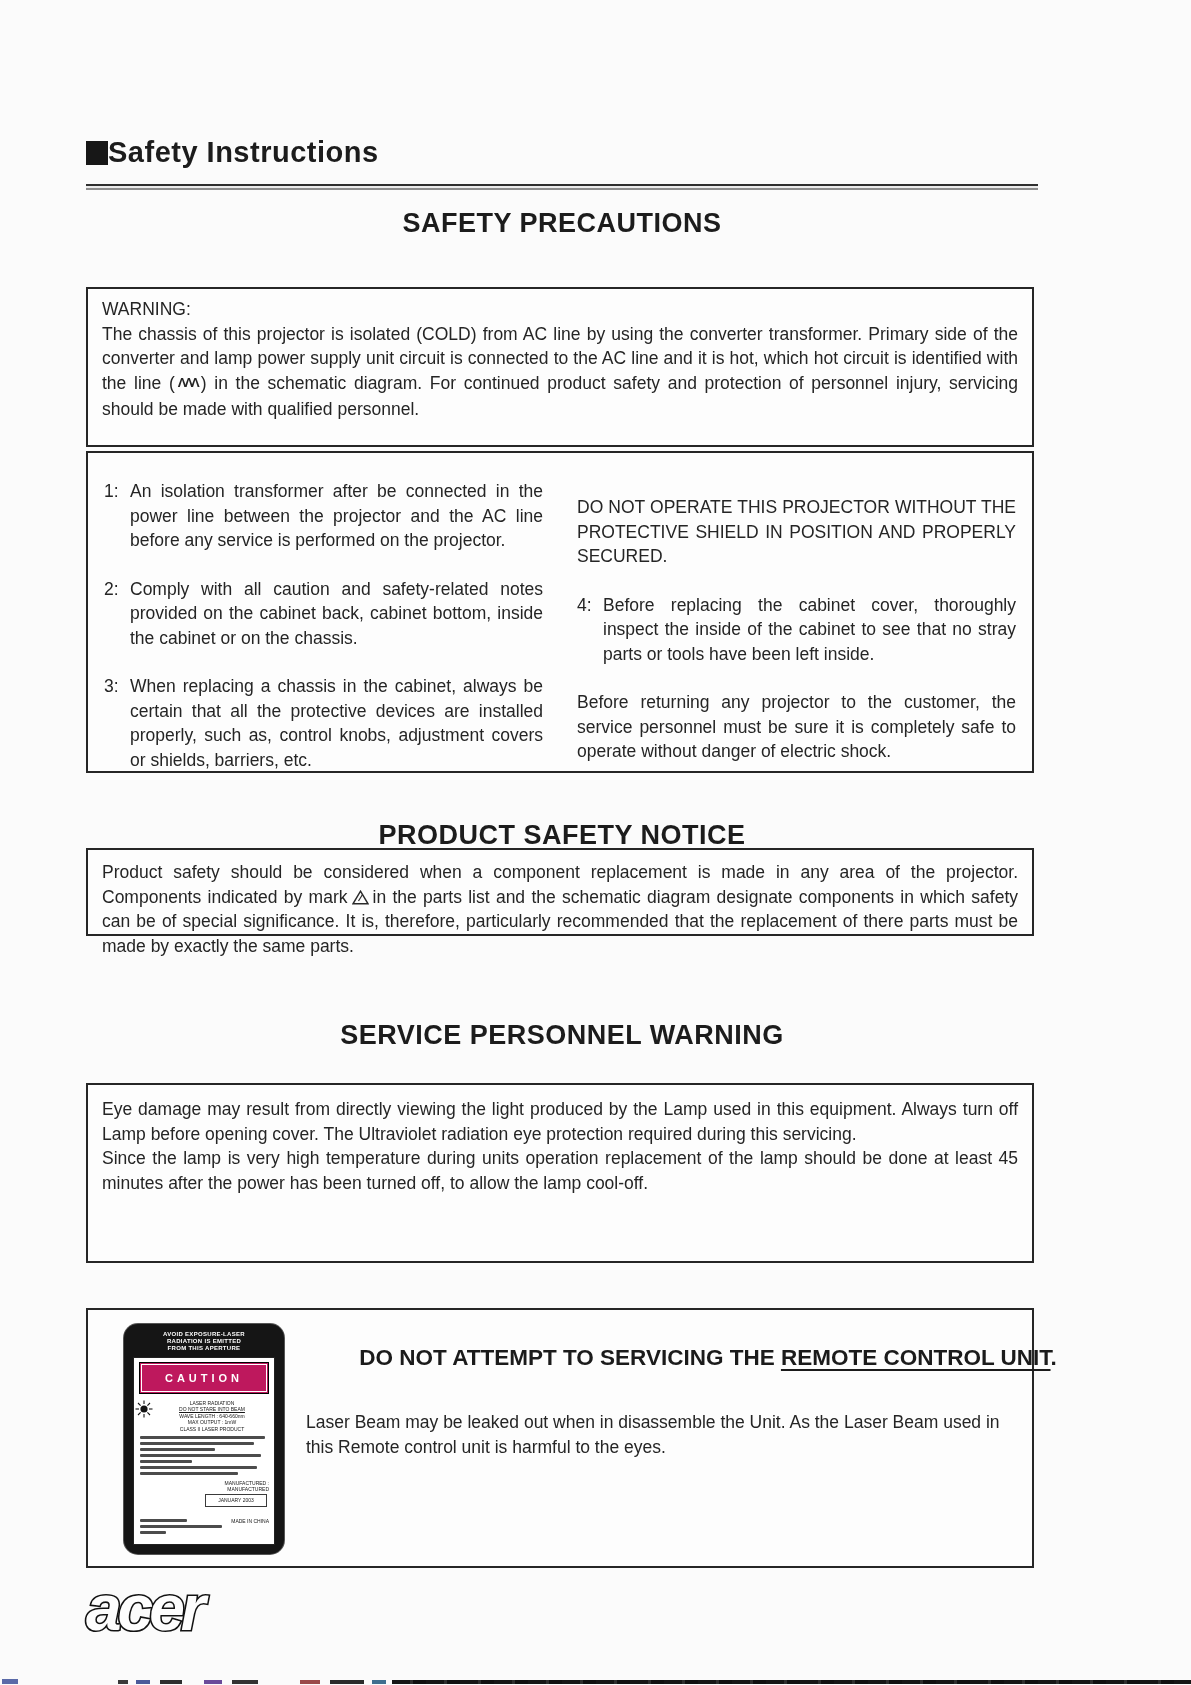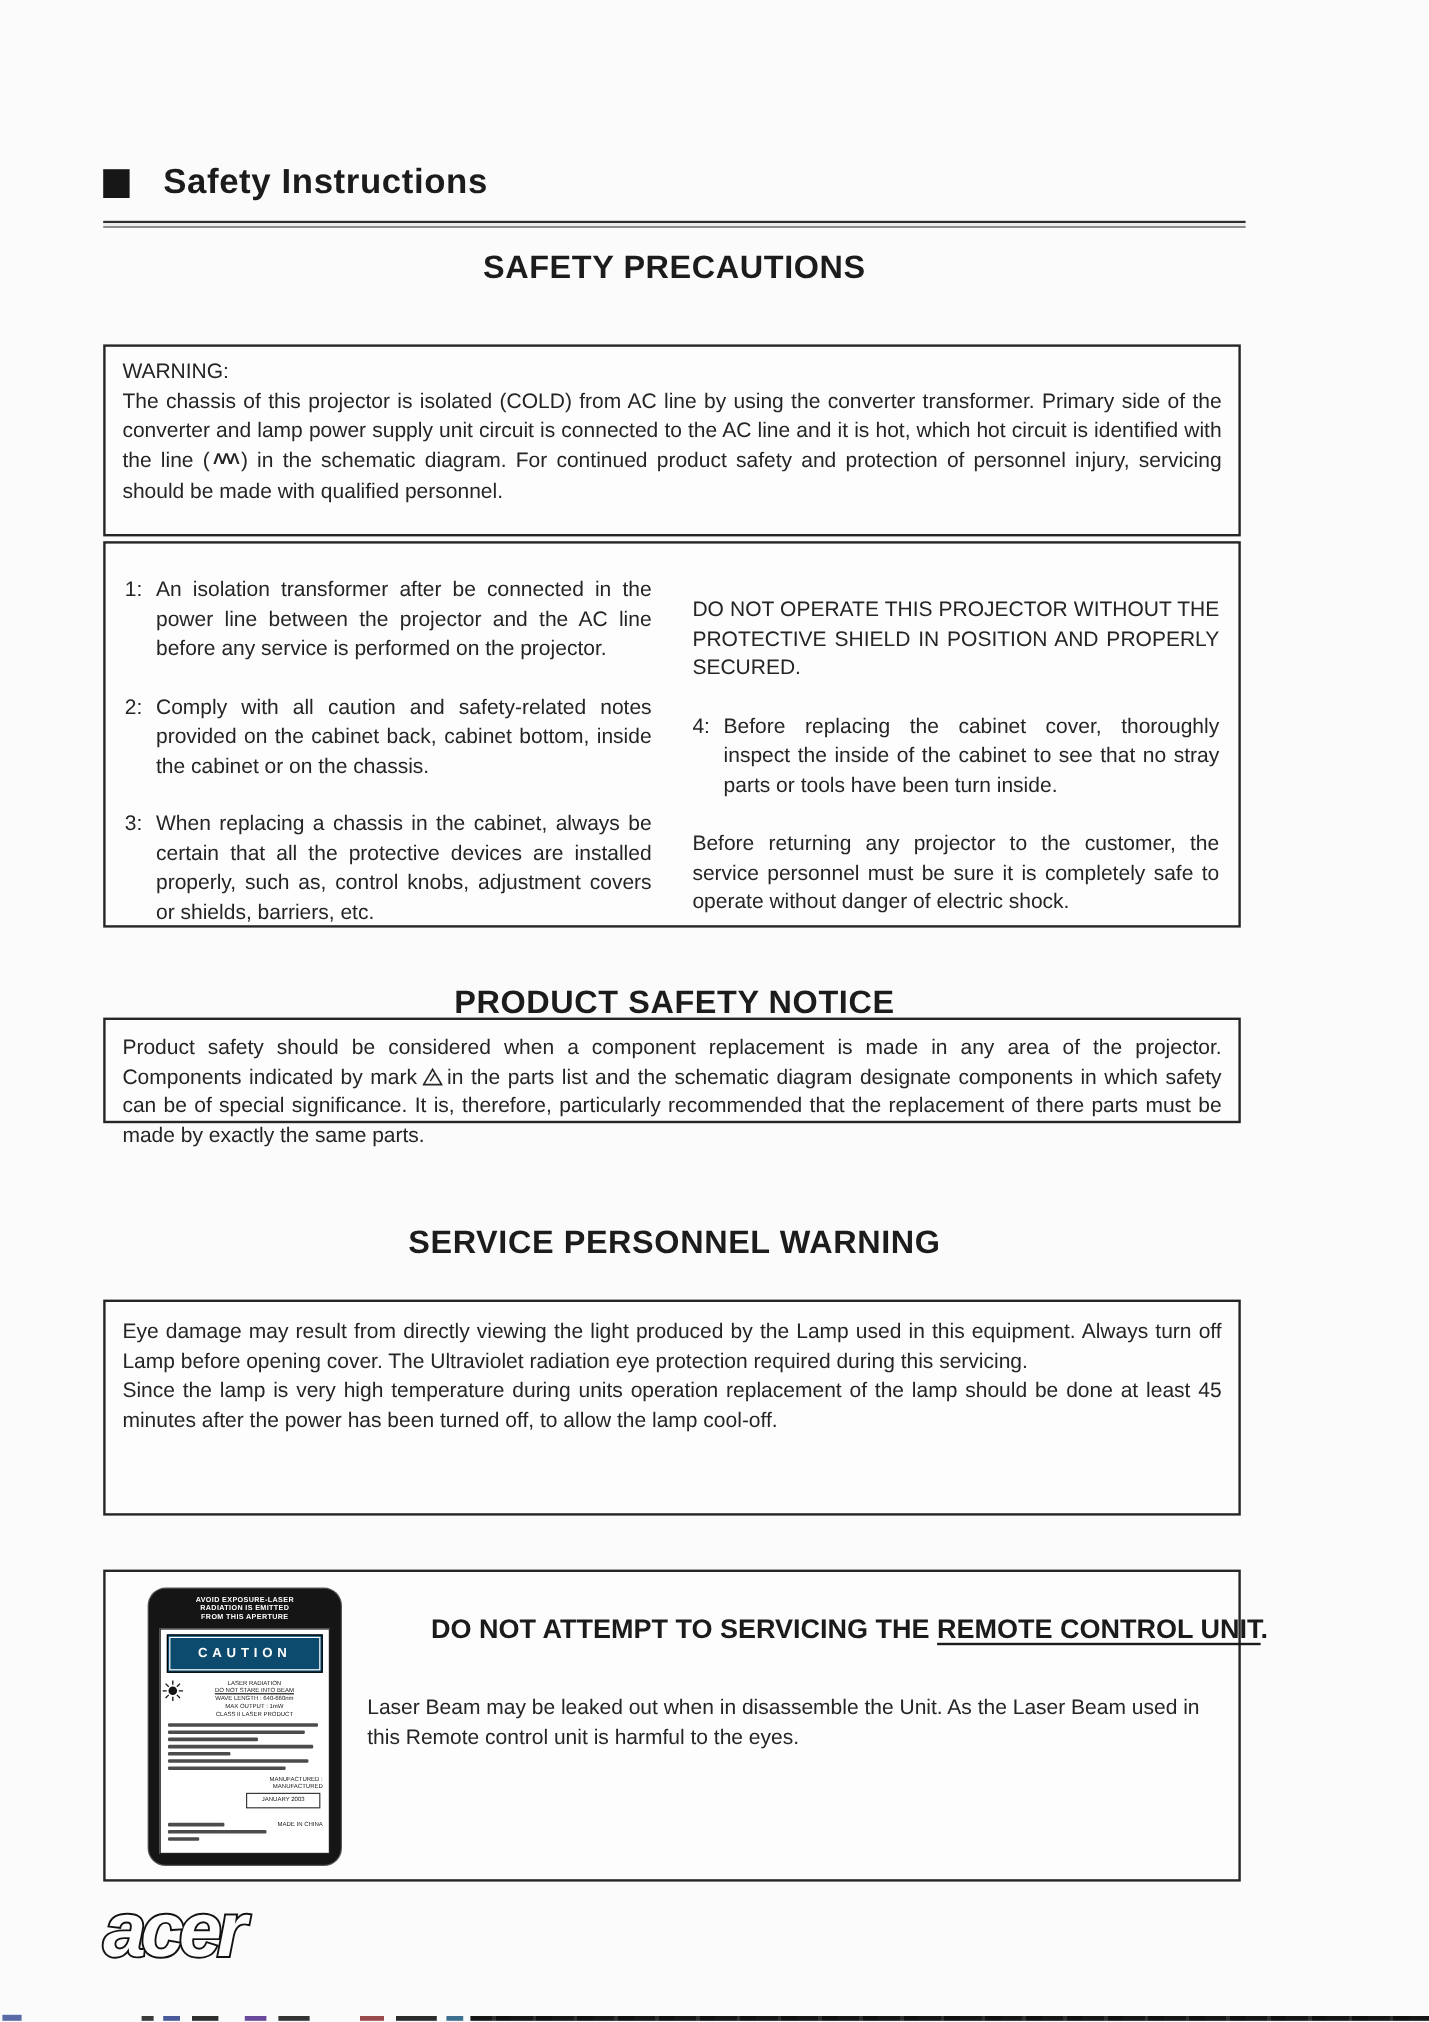--- a/index.html
+++ b/index.html
@@ -11,21 +11,21 @@
     position:relative;
     overflow:hidden;
     -webkit-font-smoothing:antialiased;
   }
   .abs{position:absolute;}
 
   
   .doc-title{
     left:86px;top:136px;
     font-size:29px;font-weight:bold;color:#1c1c1c;
-    display:flex;align-items:center;gap:28px;
+    display:flex;align-items:center;gap:0;
     letter-spacing:0.5px;
   }
   .title-square{width:22px;height:24px;background:#171717;display:inline-block;}
   .title-rule{
     left:86px;width:952px;top:184px;height:6px;
     background:linear-gradient(#2f2f2f 0 2px,#ececec 2px 4px,#8d8d8d 4px 6px);
   }
 
   
   .sec-heading{
@@ -90,21 +90,21 @@
     padding-top:7px;text-align:center;
     font-size:6px;line-height:7px;font-weight:bold;color:#fff;
     letter-spacing:0.3px;
   }
   .cl-panel{
     position:absolute;left:9px;right:9px;top:33px;bottom:9px;
     background:#fff;border:1px solid #222;padding:4px 5px;
     box-sizing:border-box;overflow:hidden;
   }
   .cl-caution{
-    background:#0c4a6e;color:#fff;text-align:center;
+    background:#be185d;color:#fff;text-align:center;
     font-size:11px;font-weight:bold;letter-spacing:4px;
     padding:3px 0 2px 0;border:1px solid #000;outline:1px solid #fff;outline-offset:-3px;
   }
   .cl-laser{
     margin:6px 0 4px 16px;text-align:center;
     font-size:5px;line-height:6.5px;color:#161616;position:relative;
   }
   .cl-laser .u{text-decoration:underline;}
   .starburst{position:absolute;left:1px;top:42px;}
   .nl{height:3px;background:#4c4c4c;margin:3px 0 0 1px;border-radius:1px;}
@@ -158,21 +158,21 @@
     </div>
     <div class="pitem">
       <span class="pnum">3:</span>
       <span class="ptxt">When replacing a chassis in the cabinet, always be certain that all the protective devices are installed properly, such as, control knobs, adjustment covers or shields, barriers, etc.</span>
     </div>
   </div>
   <div class="pcol">
     <p class="pplain">DO NOT OPERATE THIS PROJECTOR WITHOUT THE PROTECTIVE SHIELD IN POSITION AND PROPERLY SECURED.</p>
     <div class="pitem">
       <span class="pnum">4:</span>
-      <span class="ptxt">Before replacing the cabinet cover, thoroughly inspect the inside of the cabinet to see that no stray parts or tools have been turn inside.</span>
+      <span class="ptxt">Before replacing the cabinet cover, thoroughly inspect the inside of the cabinet to see that no stray parts or tools have been left inside.</span>
     </div>
     <p class="pplain">Before returning any projector to the customer, the service personnel must be sure it is completely safe to operate without danger of electric shock.</p>
   </div>
 </div>
 
 <div class="abs sec-heading h-psn">PRODUCT SAFETY NOTICE</div>
 
 <div class="abs dbox box-psn">
   <p class="jpara"><span>Product safety should be considered when a component replacement is made in any area of the projector. Components indicated by mark</span><svg class="tri-icon" width="17" height="15" viewBox="0 0 17 15">
         <path d="M8.5 1.2 L16 13.8 H1 Z" fill="none" stroke="#2a2a2a" stroke-width="1.4"></path>

